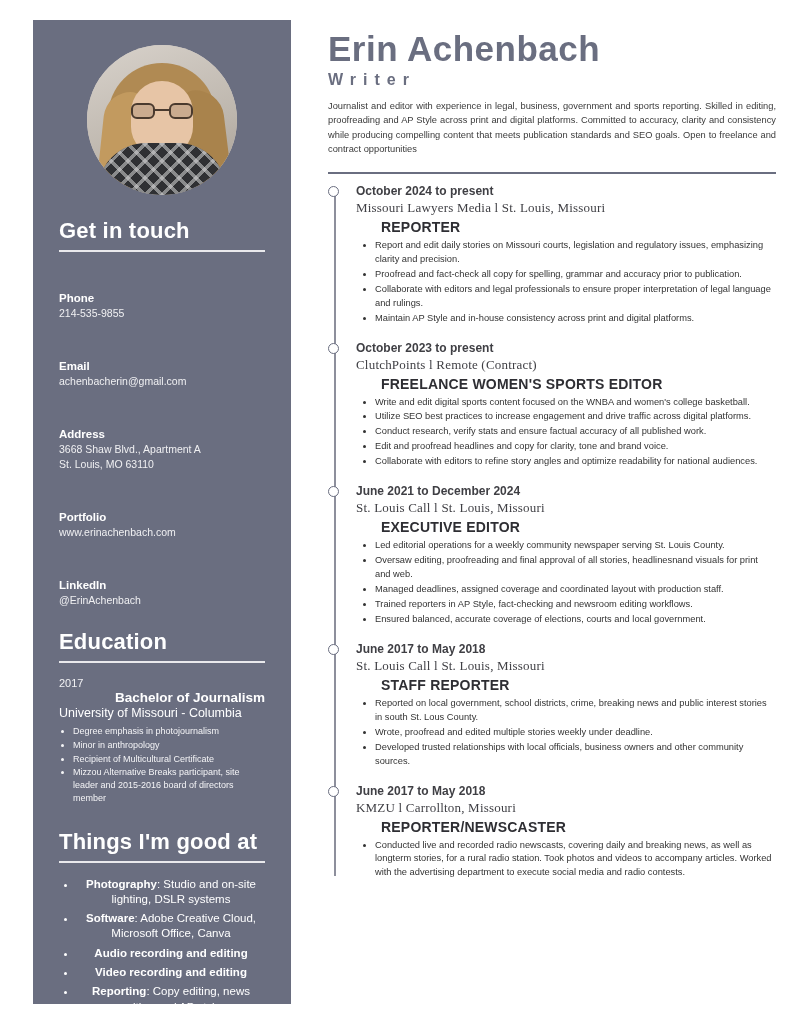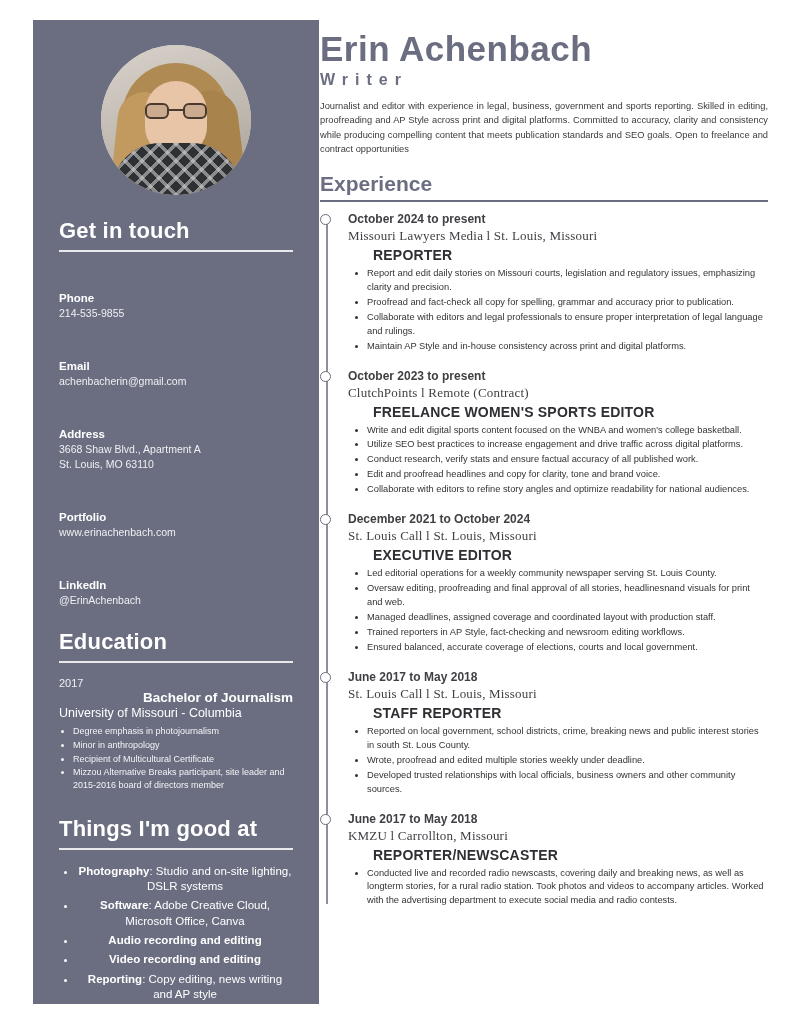--- a/index.html
+++ b/index.html
@@ -19,21 +19,21 @@
     width: 790px;
     height: 1024px;
     background: #ffffff;
     box-sizing: border-box;
   }
   
   .sidebar {
     position: absolute;
     left: 33px;
     top: 20px;
-    width: 286px;
+    width: 258px;
     height: 984px;
     background: #6a6e80;
     color: #ffffff;
     box-sizing: border-box;
     padding: 0;
   }
   .avatar-wrap {
     position: absolute;
     left: 50%;
     top: 25px;
@@ -217,21 +217,21 @@
     margin-bottom: 4px;
     text-align: center;
   }
   ul.skills-list li b {
     font-weight: bold;
   }
 
   
   .main {
     position: absolute;
-    left: 320px;
+    left: 328px;
     top: 30px;
     width: 448px;
   }
   .name {
     font-size: 35px;
     font-weight: bold;
     color: #6a6e80;
     letter-spacing: 0.5px;
     line-height: 1.08;
     margin: 0;
@@ -415,21 +415,20 @@
     </div>
 
   </div>
 
   <div class="main">
 
     <div class="name">Erin Achenbach</div>
     <div class="role">Writer</div>
     <div class="summary">Journalist and editor with experience in legal, business, government and sports reporting. Skilled in editing, proofreading and AP Style across print and digital platforms. Committed to accuracy, clarity and consistency while producing compelling content that meets publication standards and SEO goals. Open to freelance and contract opportunities</div>
 
-    <div class="section-title">Experience</div>
     <div class="section-rule"></div>
 
     <div class="timeline">
 
       <div class="job">
         <div class="dot"></div>
         <div class="job-date">October 2024 to present</div>
         <div class="job-company">Missouri Lawyers Media  l St. Louis, Missouri</div>
         <div class="job-title">REPORTER</div>
         <ul class="job-bullets">
@@ -449,21 +448,21 @@
           <li>Write and edit digital sports content focused on the WNBA and women's college basketball.</li>
           <li>Utilize SEO best practices to increase engagement and drive traffic across digital platforms.</li>
           <li>Conduct research, verify stats and ensure factual accuracy of all published work.</li>
           <li>Edit and proofread headlines and copy for clarity, tone and brand voice.</li>
           <li>Collaborate with editors to refine story angles and optimize readability for national audiences.</li>
         </ul>
       </div>
 
       <div class="job">
         <div class="dot"></div>
-        <div class="job-date">December 2021 to October 2024</div>
+        <div class="job-date">June 2021 to December 2024</div>
         <div class="job-company">St. Louis Call l St. Louis, Missouri</div>
         <div class="job-title">EXECUTIVE EDITOR</div>
         <ul class="job-bullets">
           <li>Led editorial operations for a weekly community newspaper serving St. Louis County.</li>
           <li>Oversaw editing, proofreading and final approval of all stories, headlinesnand visuals for print and web.</li>
           <li>Managed deadlines, assigned coverage and coordinated layout with production staff.</li>
           <li>Trained reporters in AP Style, fact-checking and newsroom editing workflows.</li>
           <li>Ensured balanced, accurate coverage of elections, courts and local government.</li>
         </ul>
       </div>

